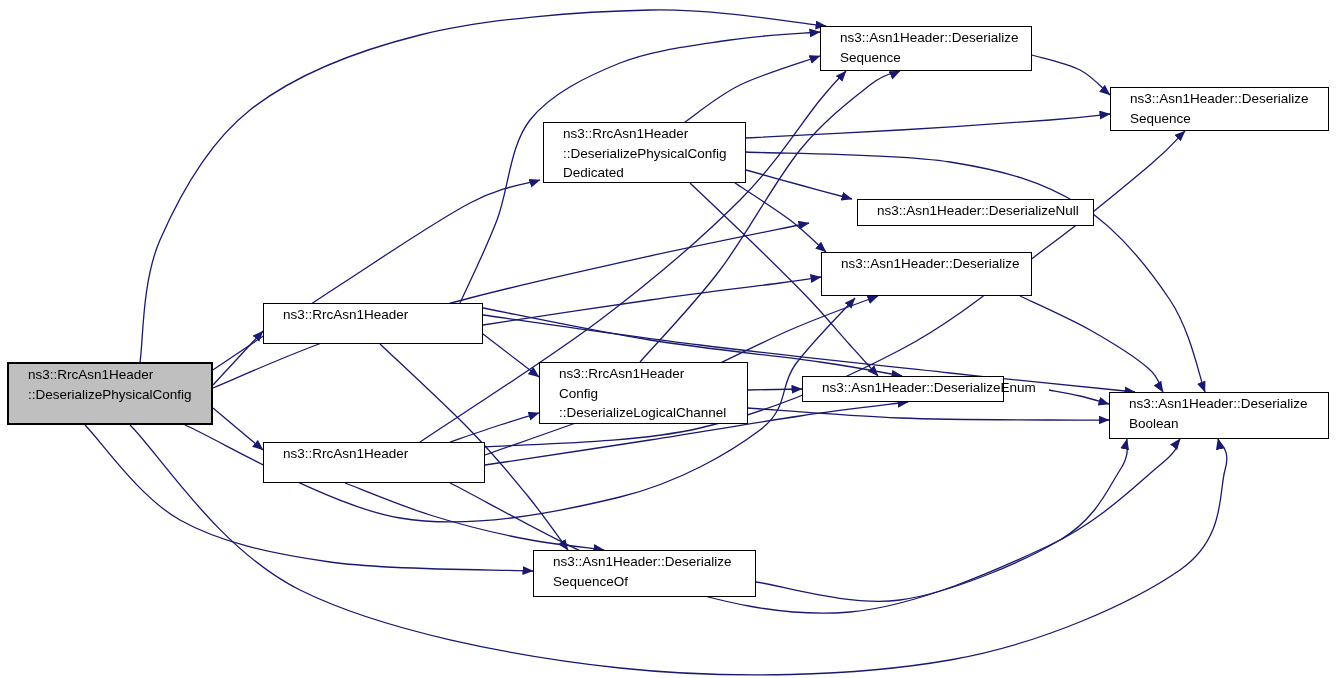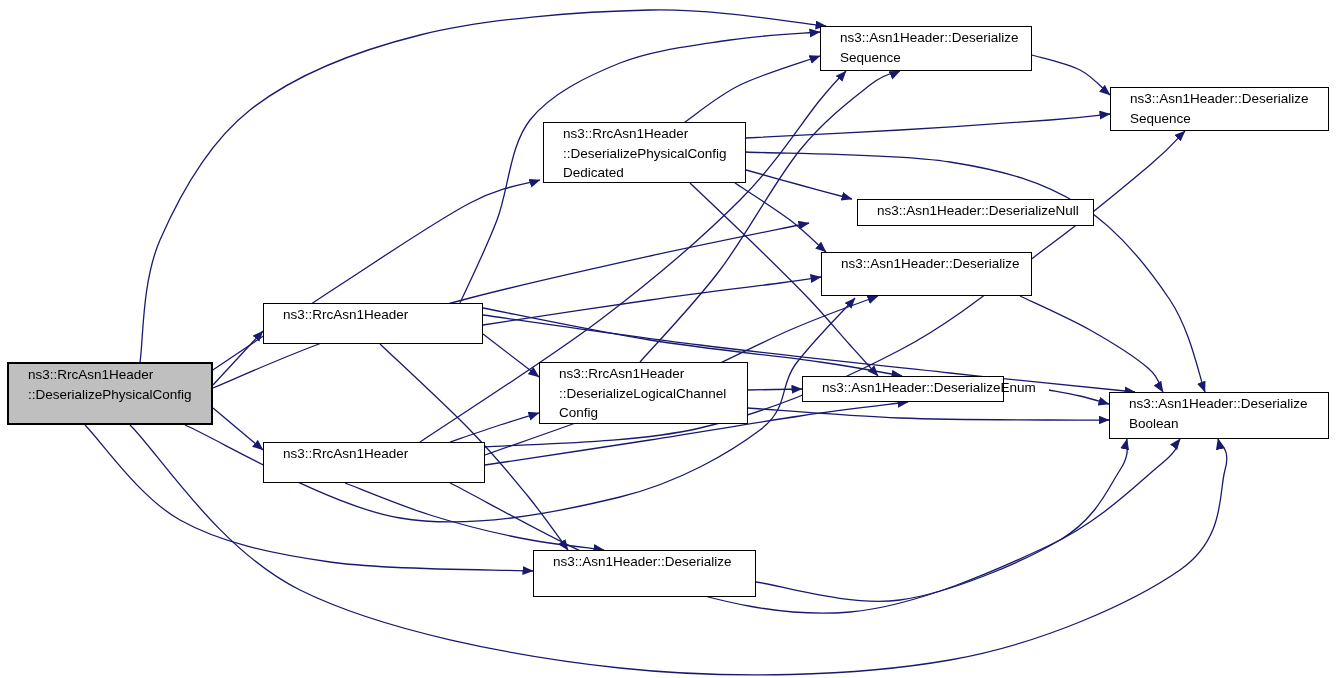--- a/index.html
+++ b/index.html
@@ -69,22 +69,22 @@
   <div class="node" style="left: 263px; top: 442px; width: 222px; height: 41px;">
       <div class="line">ns3::RrcAsn1Header</div>
     </div>
   <div class="node" style="left: 543px; top: 122px; width: 203px; height: 61px;">
       <div class="line">ns3::RrcAsn1Header</div>
       <div class="line">::DeserializePhysicalConfig</div>
       <div class="line">Dedicated</div>
     </div>
   <div class="node" style="left: 539px; top: 362px; width: 209px; height: 62px;">
       <div class="line">ns3::RrcAsn1Header</div>
+      <div class="line">Config</div>
       <div class="line">::DeserializeLogicalChannel</div>
-      <div class="line">Config</div>
     </div>
   <div class="node" style="left: 820px; top: 26px; width: 212px; height: 45px;">
       <div class="line">ns3::Asn1Header::Deserialize</div>
       <div class="line">Sequence</div>
     </div>
   <div class="node" style="left: 857px; top: 199px; width: 237px; height: 27px;">
       <div class="line">ns3::Asn1Header::DeserializeNull</div>
     </div>
   <div class="node" style="left: 821px; top: 252px; width: 211px; height: 44px;">
       <div class="line">ns3::Asn1Header::Deserialize</div>
@@ -95,14 +95,15 @@
   <div class="node" style="left: 1110px; top: 87px; width: 219px; height: 44px;">
       <div class="line">ns3::Asn1Header::Deserialize</div>
       <div class="line">Sequence</div>
     </div>
   <div class="node" style="left: 1109px; top: 392px; width: 220px; height: 47px;">
       <div class="line">ns3::Asn1Header::Deserialize</div>
       <div class="line">Boolean</div>
     </div>
   <div class="node" style="left: 533px; top: 550px; width: 223px; height: 47px;">
       <div class="line">ns3::Asn1Header::Deserialize</div>
+      <div class="line">SequenceOf</div>
     </div>
 </div>
 
 </body></html>

